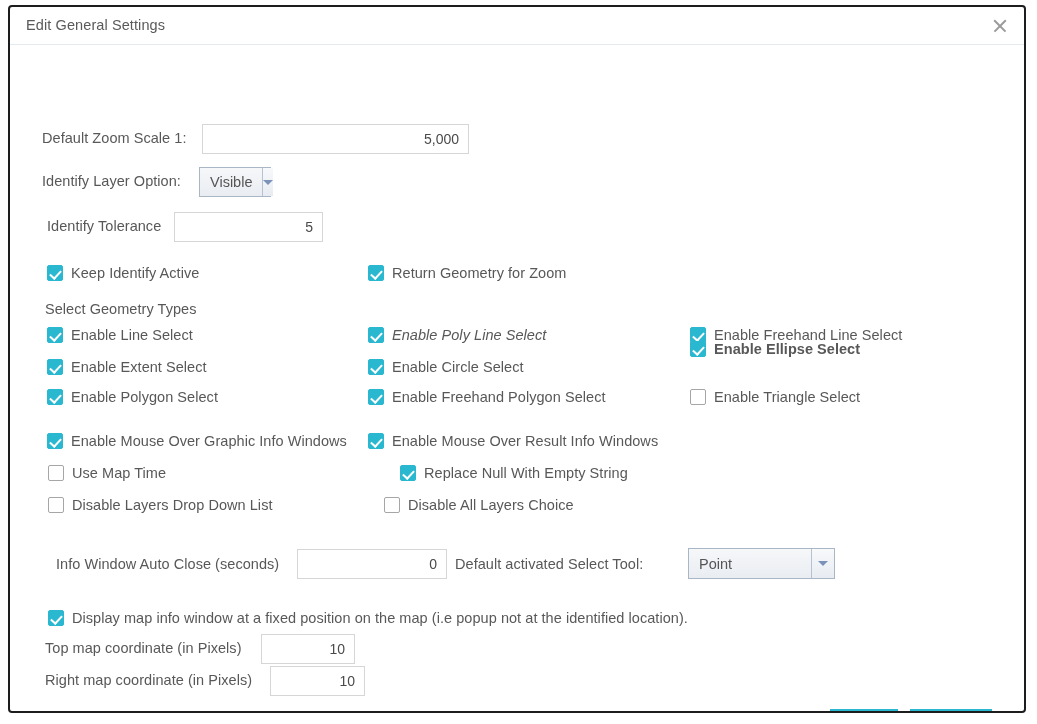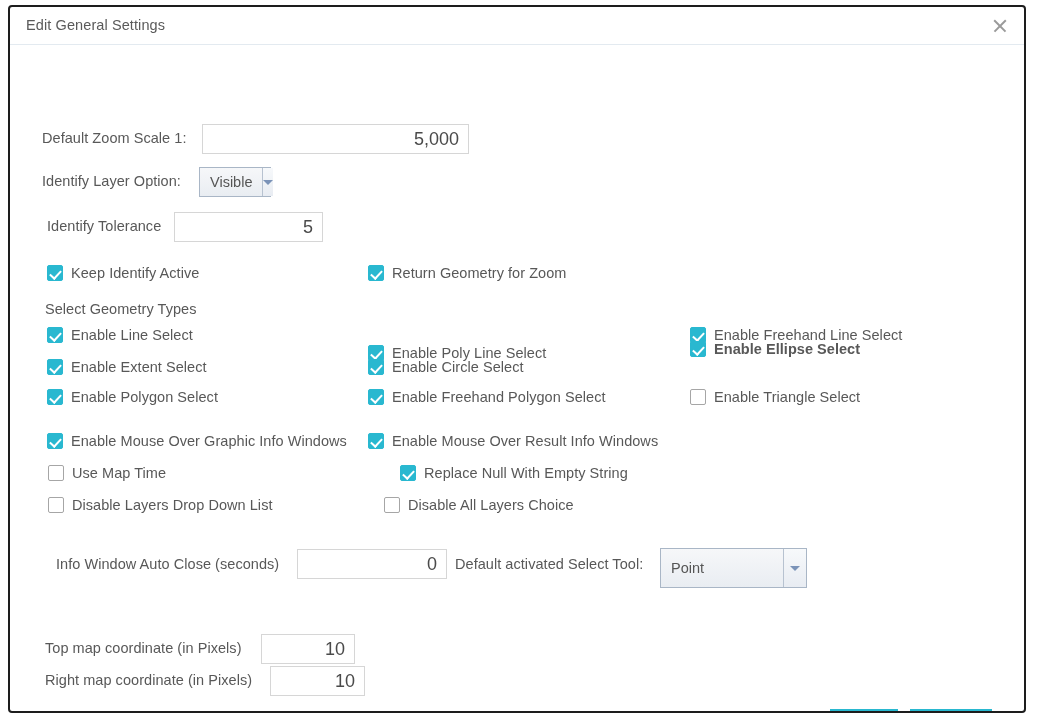--- a/index.html
+++ b/index.html
@@ -77,21 +77,21 @@
     white-space: nowrap;
     letter-spacing: .05px;
   }
 
   .txtfield {
     position: absolute;
     box-sizing: border-box;
     border: 1px solid #d6d6d6;
     background: #ffffff;
     font-family: "Liberation Sans", sans-serif;
-    font-size: 18px;
+    font-size: 14px;
     color: #4a4a4a;
     text-align: right;
     padding: 0 9px;
     height: 30px;
     line-height: 28px;
     outline: none;
   }
 
   
   .combo {
@@ -221,21 +221,21 @@
       <span class="box on"></span>
       <span class="cbtext">Return Geometry for Zoom</span>
     </div>
 
     <div class="lbl" style="left:35px; top:256px;">Select Geometry Types</div>
 
     <div class="cb" style="left:37px; top:282px;">
       <span class="box on"></span>
       <span class="cbtext">Enable Line Select</span>
     </div>
-    <div class="cb" style="left:358px; top:300px;">
+    <div class="cb" style="left:358px; top:282px;font-style:italic;">
       <span class="box on"></span>
       <span class="cbtext">Enable Poly Line Select</span>
     </div>
     <div class="cb" style="left:680px; top:282px;">
       <span class="box on"></span>
       <span class="cbtext">Enable Freehand Line Select</span>
     </div>
 
     <div class="cb" style="left:37px; top:314px;">
       <span class="box on"></span>
@@ -287,27 +287,31 @@
     </div>
     <div class="cb" style="left:374px; top:452px;">
       <span class="box off"></span>
       <span class="cbtext">Disable All Layers Choice</span>
     </div>
 
     <div class="lbl" style="left:46px; top:511px;">Info Window Auto Close (seconds)</div>
     <input class="txtfield" style="left: 287px; top: 504px; width: 150px;" value="0">
 
     <div class="lbl" style="left:445px; top:511px;">Default activated Select Tool:</div>
-    <div class="combo" style="left:650px; top:503px; width:147px; height:40px;">
+    <div class="combo" style="left:678px; top:503px; width:147px; height:31px;">
       <div class="val">Point</div>
       <div class="arrowbtn">
           <i></i>
         </div>
     </div>
 
+    <div class="cb" style="left:38px; top:565px;">
+      <span class="box on"></span>
+      <span class="cbtext">Display map info window at a fixed position on the map (i.e popup not at the identified location).</span>
+    </div>
 
     <div class="lbl" style="left:35px; top:595px;">Top map coordinate (in Pixels)</div>
     <input class="txtfield" style="left: 251px; top: 589px; width: 94px;" value="10">
 
     <div class="lbl" style="left:35px; top:627px;">Right map coordinate (in Pixels)</div>
     <input class="txtfield" style="left: 260px; top: 621px; width: 95px;" value="10">
 
     <button class="btn" style="left:820px; top:664px; width:68px;">OK</button>
     <button class="btn" style="left:900px; top:664px; width:82px;">Cancel</button>
 

